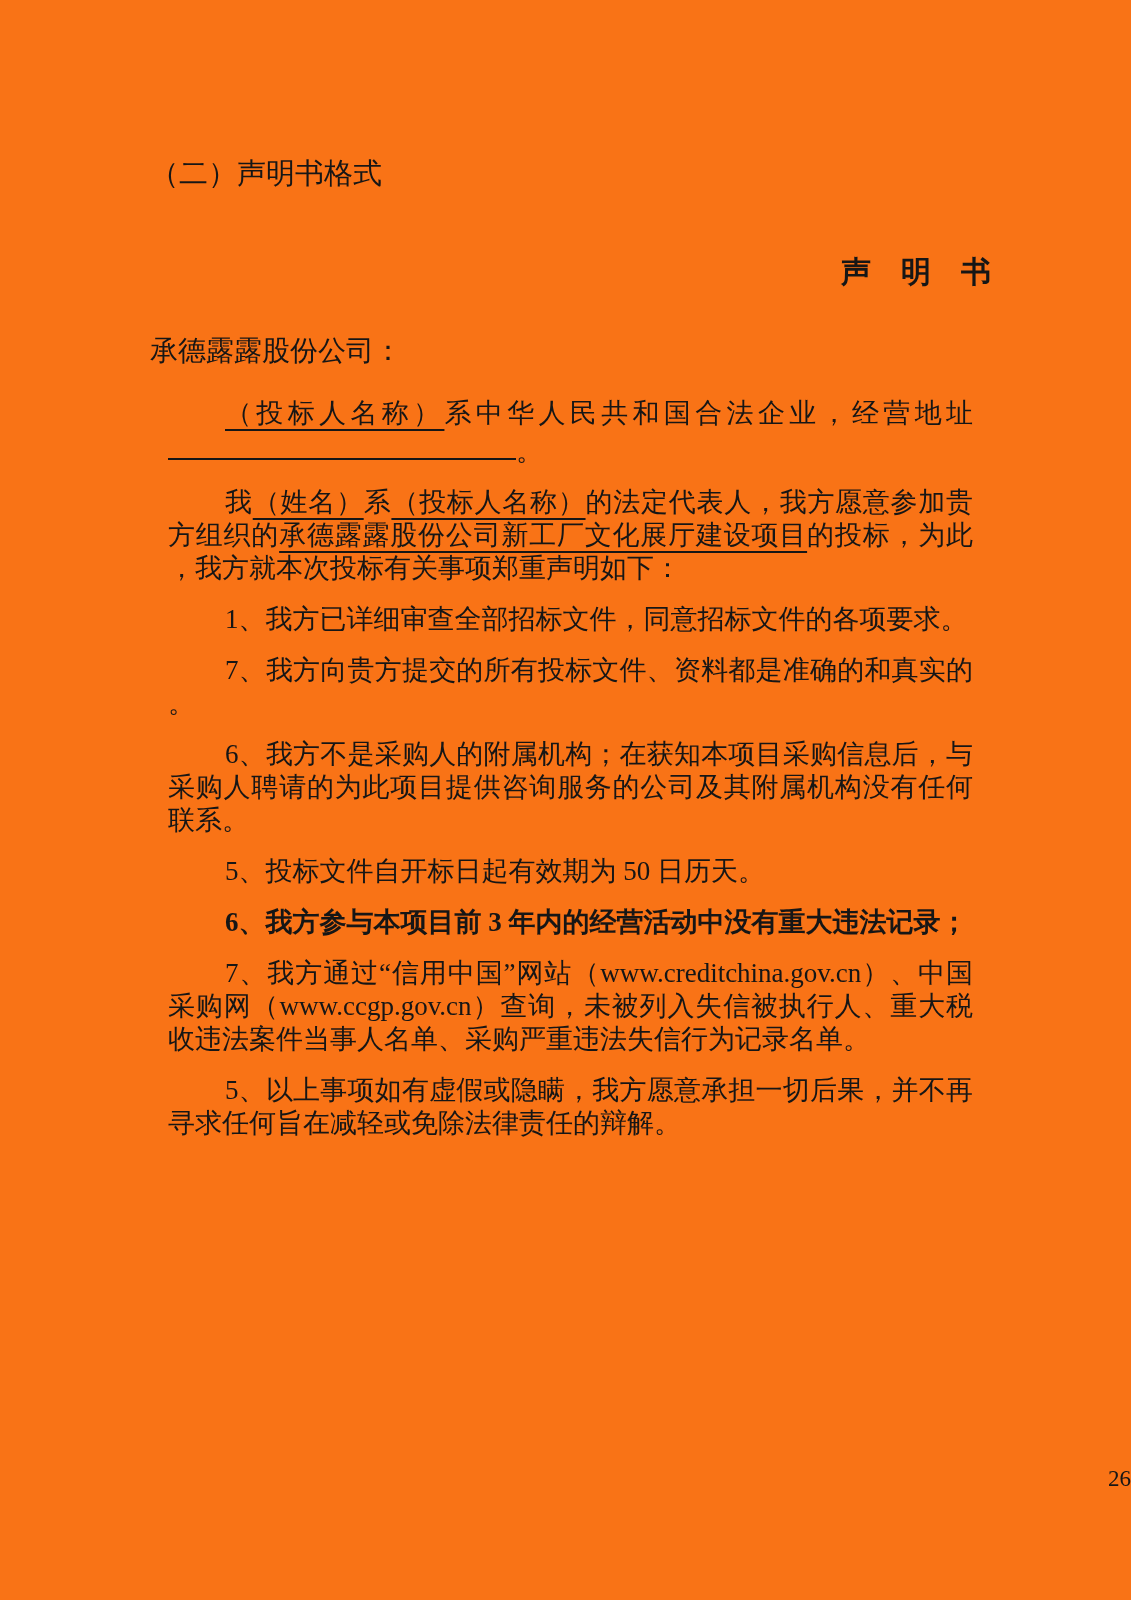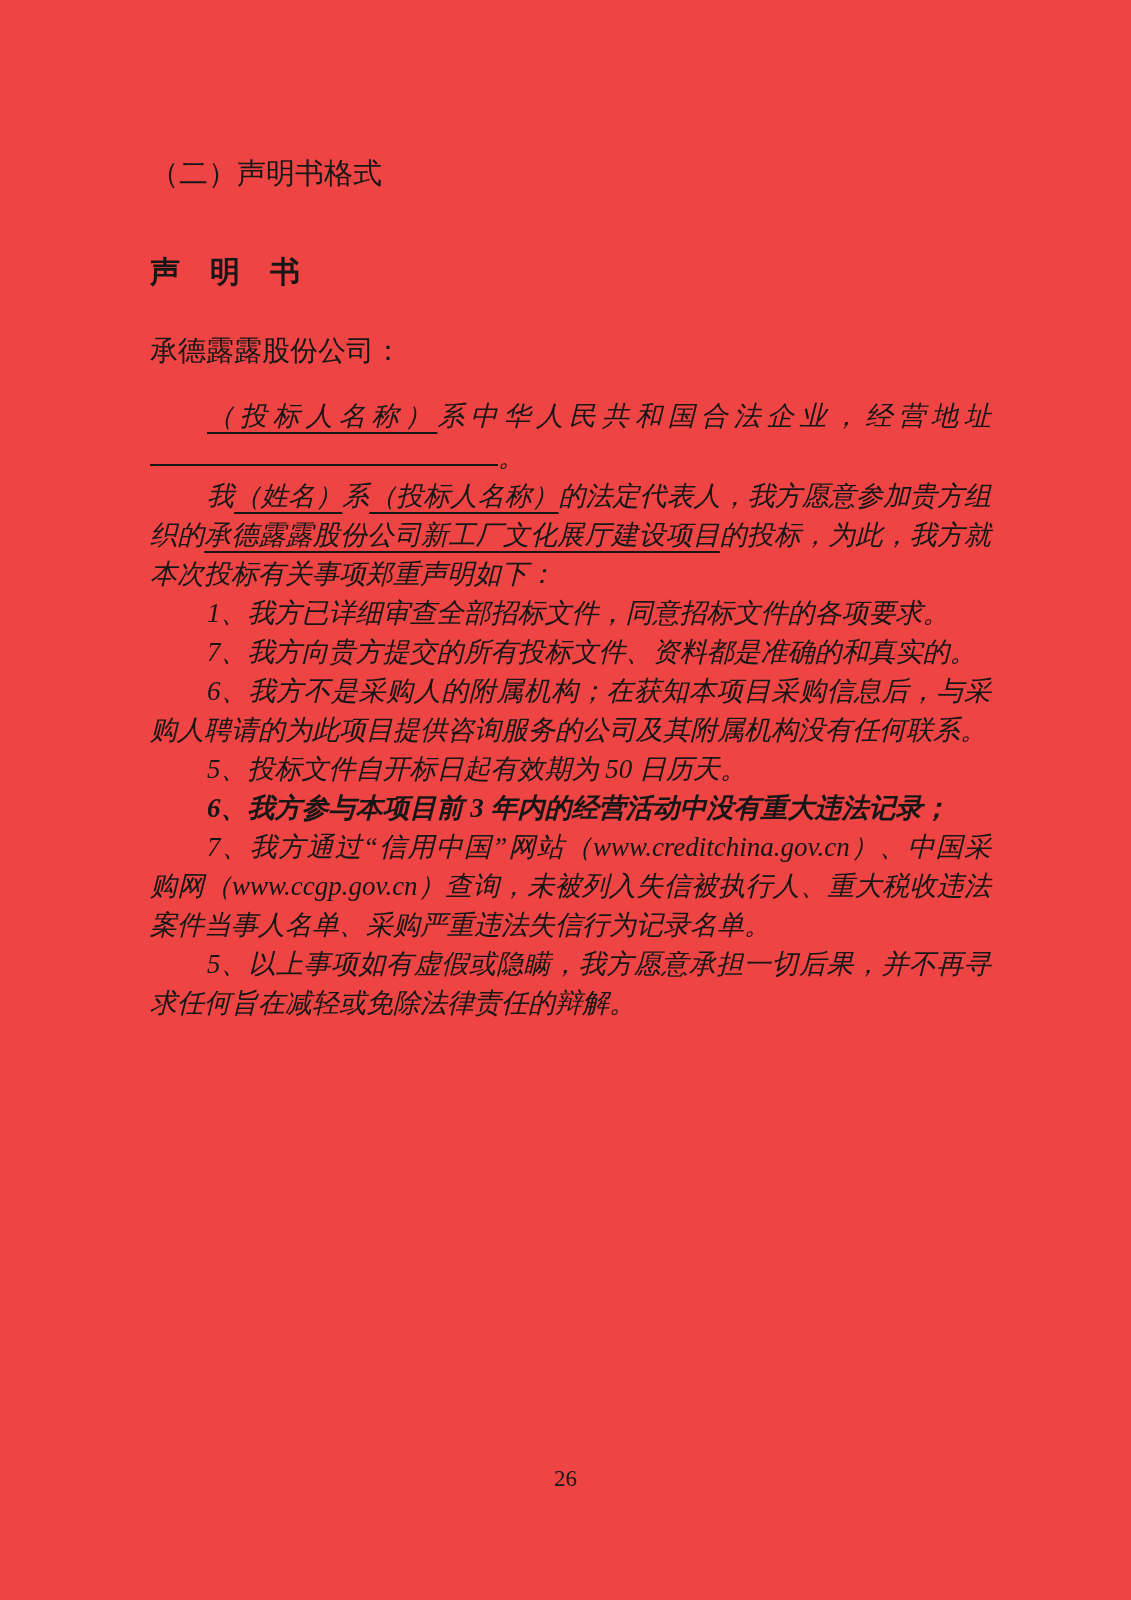--- a/index.html
+++ b/index.html
@@ -1,39 +1,39 @@
 <!DOCTYPE html>
 <html><head>
 <meta charset="utf-8">
 <style>
   html,body{margin:0;padding:0;background:#e8e8e8;}
   .page{
-    width:1131px;height:1600px;background:#ef4444;position:relative;overflow:hidden;
+    width:1131px;height:1600px;background:#f97316;position:relative;overflow:hidden;
     margin:0 auto;color:#161616;
     font-family:"Liberation Serif","DejaVu Serif",serif;
   }
   .content{padding:152px 140px 0 150px;}
   .heading{font-size:29px;line-height:42px;}
-  .title{font-size:30px;line-height:44px;font-weight:700;text-align:left;margin:56px 0 0 0;}
+  .title{font-size:30px;line-height:44px;font-weight:700;text-align:right;margin:56px 0 0 0;}
   .salutation{font-size:28px;line-height:53px;margin-top:30px;font-family:Liberation Serif, serif;}
   .paras{margin-top:20px;}
   .para{
-    margin:0;font-size:27px;line-height:39px;
+    margin:18px;font-size:27px;line-height:33px;
     text-align:justify;text-indent:57px;
-    word-break:break-all;line-break:anywhere;font-style:italic;
+    word-break:break-all;line-break:anywhere;
   }
   .para.bold{font-weight:700;}
   .u{text-decoration:underline;text-decoration-thickness:2px;text-underline-offset:7px;}
   .blank{
     display:inline-block;width:348px;height:1.02em;
     border-bottom:2px solid currentColor;vertical-align:baseline;
   }
   .page-number{
     position:absolute;top:1464px;left:0;width:100%;
-    text-align:center;font-size:23px;line-height:30px;
+    text-align:right;font-size:23px;line-height:30px;
   }
 </style>
 </head>
 <body>
 
 <div class="page">
   <div class="content">
     <div class="heading">（二）声明书格式</div>
     <h1 class="title">声　明　书</h1>
     <div class="salutation">承德露露股份公司：</div>

